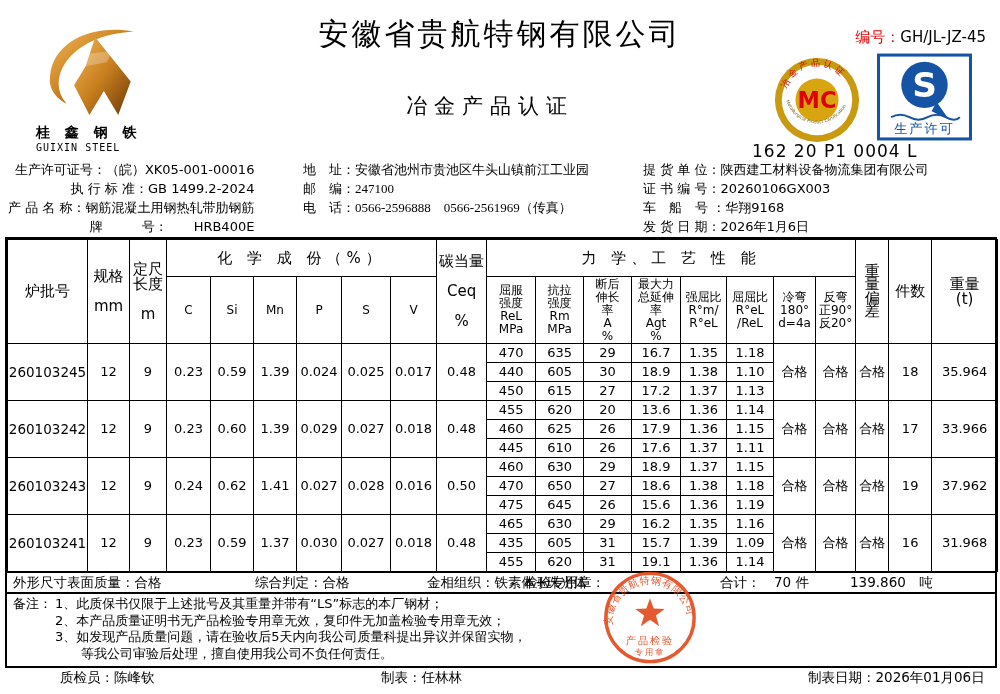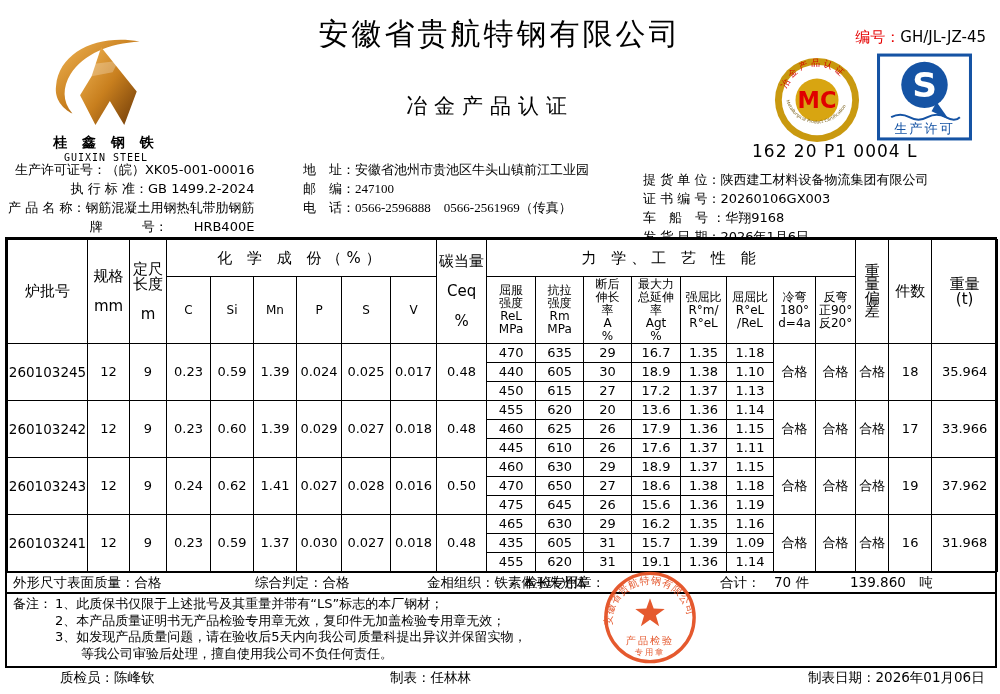--- a/index.html
+++ b/index.html
@@ -1,38 +1,38 @@
 <!DOCTYPE html>
 <html><head>
 <meta charset="utf-8">
 <style>
   html,body{margin:0;padding:0;background:#888;}
   .page{position:relative;width:1000px;height:694px;background:#ffffff;
         font-family:"DejaVu Sans","Liberation Sans",sans-serif;color:#000;overflow:hidden;}
 
   
-  .logo-block{position:absolute;left:36px;top:32px;width:140px;text-align:center;}
+  .logo-block{position:absolute;left:36px;top:22px;width:140px;}
   .logo-cn{font-size:14px;font-weight:bold;letter-spacing:5px;margin-top:2px;}
   .logo-en{font-size:10px;font-family:"DejaVu Sans Mono","Liberation Mono",monospace;letter-spacing:1px;}
   .company-title{position:absolute;left:0;top:14px;width:1000px;text-align:center;
         font-family:"DejaVu Serif","Liberation Serif",serif;font-size:30px;letter-spacing:3px;}
   .doc-title{position:absolute;left:0;top:92px;width:980px;text-align:center;
         font-family:"DejaVu Serif","Liberation Serif",serif;font-size:21px;letter-spacing:7px;}
   .doc-no{position:absolute;right:14px;top:28px;font-size:15px;}
   .doc-no .red{color:#e60000;}
   .mc-badge{position:absolute;left:773px;top:56px;}
   .mc-code{position:absolute;left:752px;top:141px;font-size:17px;letter-spacing:1px;white-space:nowrap;}
   .qs-badge{position:absolute;left:877px;top:53px;}
 
   
   .info-col{position:absolute;top:160px;font-size:13px;}
   .info-col .info-line{height:19px;line-height:19px;white-space:nowrap;}
   .info-col-left{left:8px;text-align:right;}
   .info-col-middle{left:303px;font-family:Liberation Serif, serif;}
-  .info-col-right{left:643px;margin-top:10px;}
+  .info-col-right{left:643px;}
 
   
   .box{position:absolute;left:5px;top:237px;width:988px;border:2px solid #000;background:#fff;}
   table.cert{width:100%;border-collapse:collapse;table-layout:fixed;}
   table.cert th,table.cert td{border:1px solid #000;padding:0;text-align:center;vertical-align:middle;
         font-weight:normal;white-space:pre-line;overflow:hidden;}
   table.cert thead tr.h1 th{height:36px;font-size:15px;}
   table.cert thead tr.h2 th{height:66px;font-size:12px;line-height:13px;}
   table.cert th.tall{font-size:12.5px;line-height:15px;}
   table.cert th.group{letter-spacing:5px;}
@@ -49,21 +49,21 @@
   .notes-body{flex:1;}
   .notes-body div{white-space:pre-wrap;}
 
   
   .stamp{position:absolute;left:599px;top:570px;z-index:5;opacity:0.92;}
 
   
   .footer{position:absolute;left:0;top:669px;width:1000px;height:20px;font-size:13.5px;}
   .footer span{position:absolute;white-space:nowrap;}
   .f-inspector{left:60px;}
-  .f-tabulator{left:390px;}
+  .f-tabulator{left:381px;}
   .f-date{left:786px;margin-left:22px;}
 </style>
 </head>
 <body>
 
 <div class="page">
 
   <div class="logo-block">
     <svg width="128" height="96" viewBox="0 0 130 100">
       <defs>

